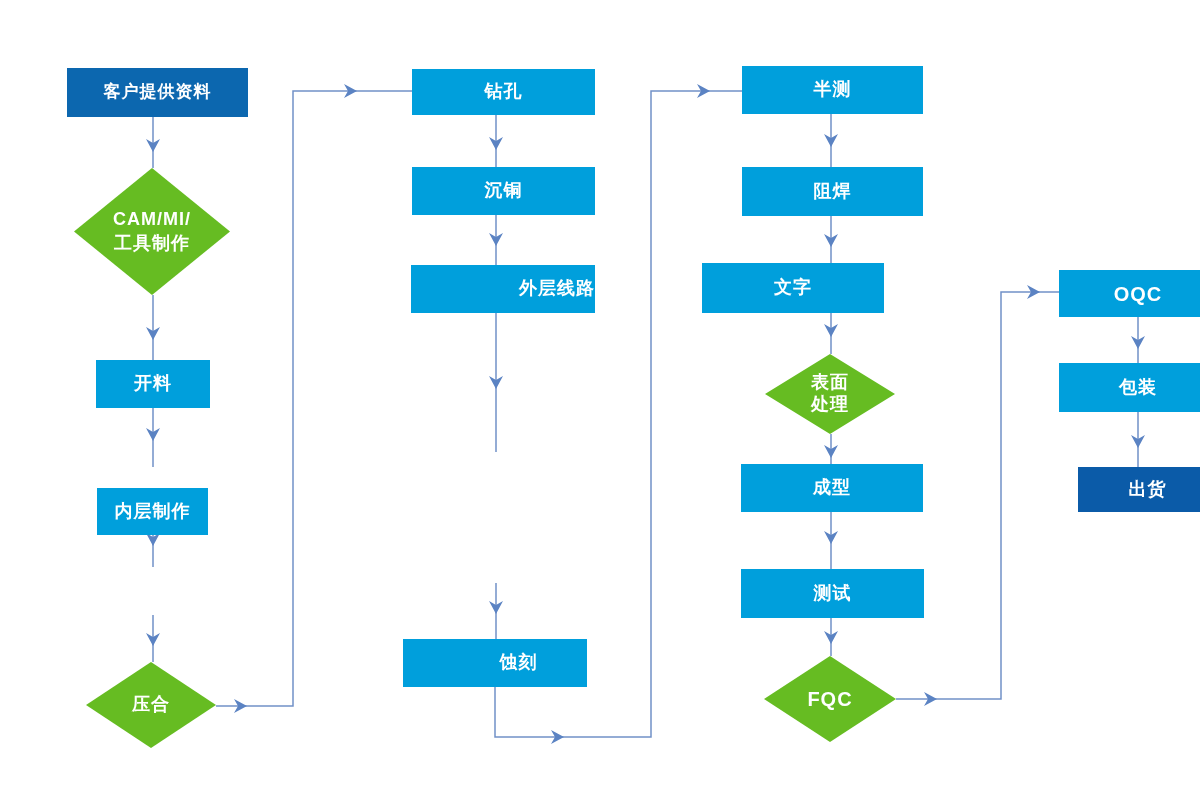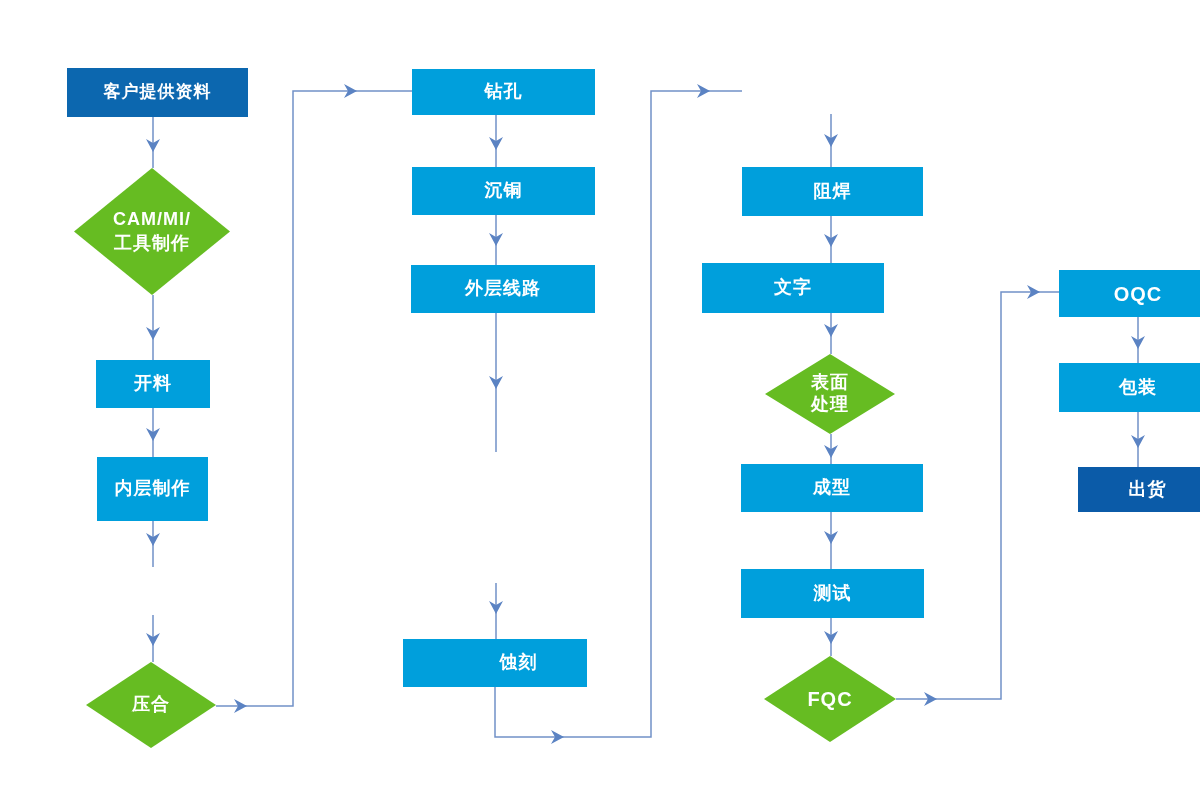--- a/index.html
+++ b/index.html
@@ -33,26 +33,26 @@
     background: var(--decision, #66bc22);
     clip-path: polygon(50% 0, 100% 50%, 50% 100%, 0 50%);
   }
   .big-label { font-size: 26px; letter-spacing: 2px; }
   .qc-label  { font-size: 20px; }
 
   
   #node-customer-data  { left:  67px; top:  68px; width: 181px; height:  49px; font-size: 17px; }
   #node-cam-mi         { left:  74px; top: 168px; width: 156px; height: 127px; }
   #node-cutting        { left:  96px; top: 360px; width: 114px; height:  48px; }
-  #node-inner-layer    { left:  97px; top: 457px; width: 111px; height:  64px; font-family: Liberation Serif, serif; }
+  #node-inner-layer    { left:  97px; top: 488px; width: 111px; height:  47px; font-family: Liberation Serif, serif; }
   #node-inner-aoi      { left:  71px; top: 567px; width: 165px; height:  48px; }
   #node-lamination     { left:  86px; top: 662px; width: 130px; height:  86px; }
   #node-drilling       { left: 412px; top:  69px; width: 183px; height:  46px; }
   #node-copper         { left: 412px; top: 167px; width: 183px; height:  48px; }
-  #node-outer-circuit  { left: 411px; top: 265px; width: 184px; height:  48px; }
+  #node-outer-circuit  { left: 411px; top: 265px; width: 184px; height:  48px; align-items: flex-end; }
   #node-plating        { left: 418px; top: 452px; width: 157px; height: 131px; }
   #node-etching        { left: 403px; top: 639px; width: 184px; height:  48px; padding-left: 47px; }
   #node-half-test      { left: 742px; top:  66px; width: 181px; height:  48px; }
   #node-solder-mask    { left: 742px; top: 167px; width: 181px; height:  49px; }
   #node-silkscreen     { left: 702px; top: 263px; width: 182px; height:  50px; }
   #node-surface-finish { left: 765px; top: 354px; width: 130px; height:  80px; line-height: 1.2; }
   #node-forming        { left: 741px; top: 464px; width: 182px; height:  48px; }
   #node-testing        { left: 741px; top: 569px; width: 183px; height:  49px; }
   #node-fqc            { left: 764px; top: 656px; width: 132px; height:  86px; }
   #node-oqc            { left: 1059px; top: 270px; width: 158px; height: 47px; }
@@ -129,20 +129,23 @@
 
   <div class="node process" id="node-outer-circuit">
     <span>外层线路</span>
   </div>
 
 
   <div class="node process" id="node-etching">
     <span>蚀刻</span>
   </div>
 
+  <div class="node process" id="node-half-test">
+    <span>半测</span>
+  </div>
 
   <div class="node process" id="node-solder-mask">
     <span>阻焊</span>
   </div>
 
   <div class="node process" id="node-silkscreen">
     <span>文字</span>
   </div>
 
   <div class="node decision" id="node-surface-finish">

